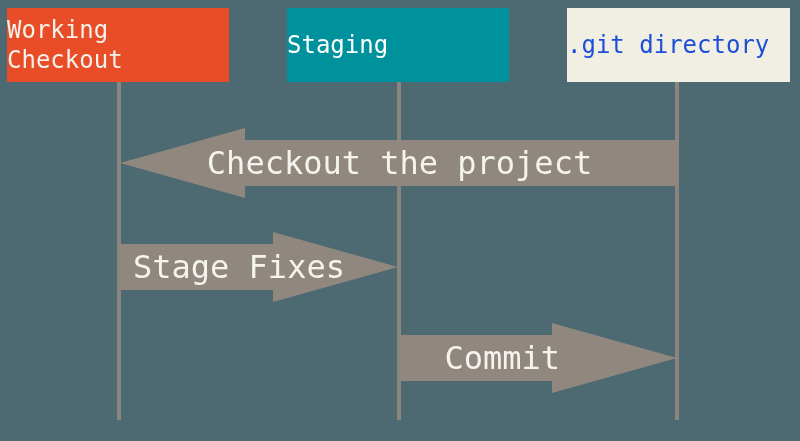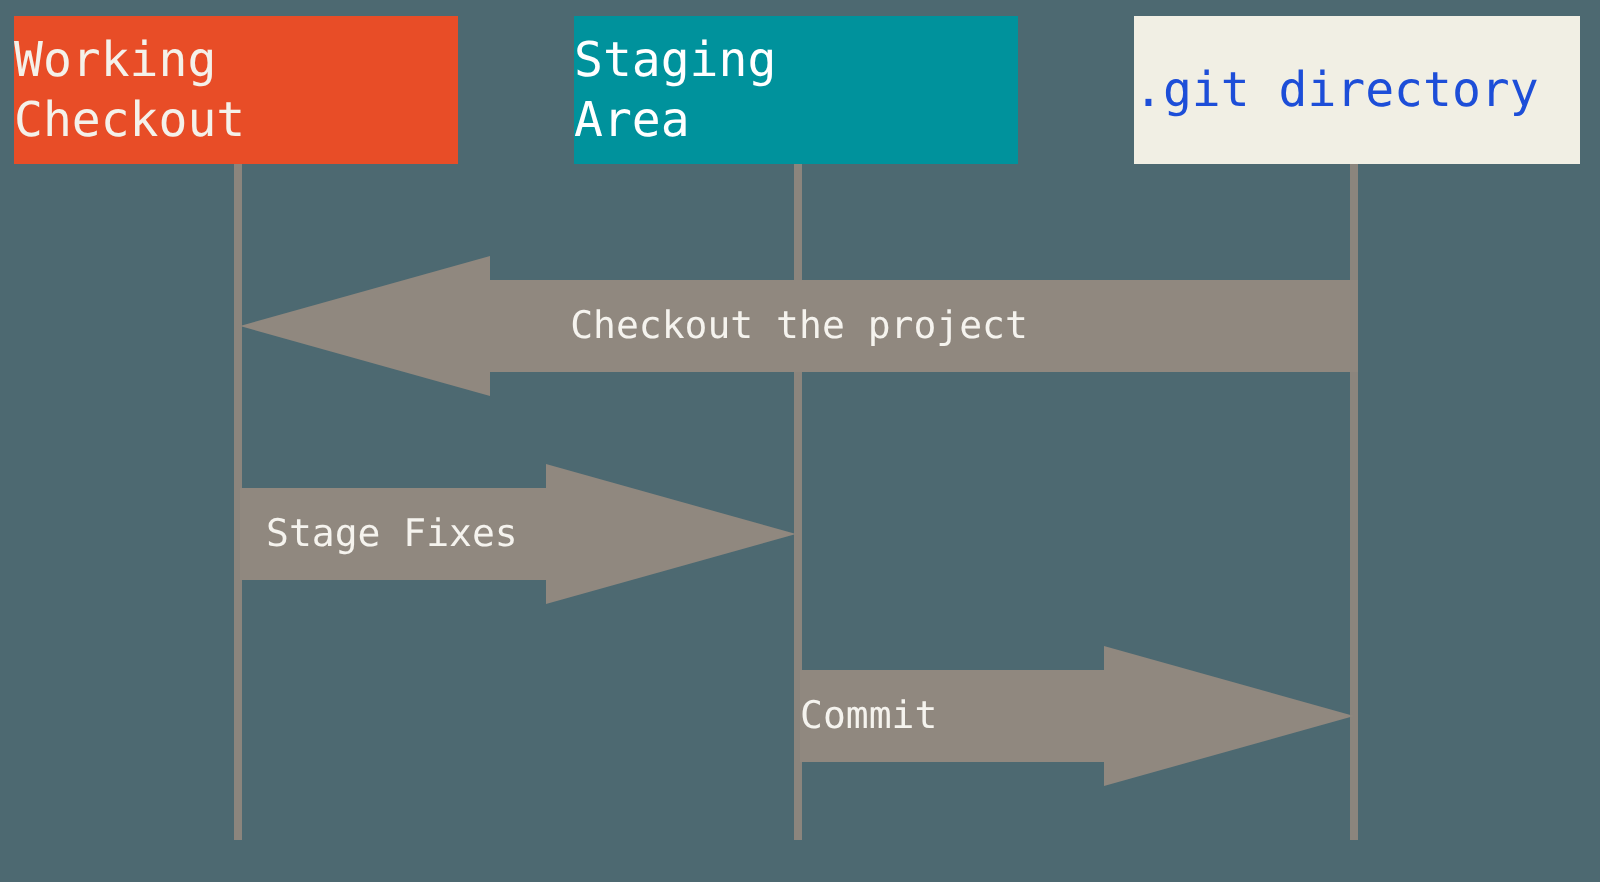--- a/index.html
+++ b/index.html
@@ -50,55 +50,54 @@
     width: 0;
     height: 0;
     border-top: 35px solid transparent;
     border-bottom: 35px solid transparent;
   }
   .arrow__label {
     position: absolute;
     top: 20px;
     height: 30px;
     line-height: 30px;
-    font-size: 19px;
+    font-size: 32px;
     white-space: nowrap;
   }
 
   
   .arrow--checkout { left: 120px; top: 128px; width: 559px; height: 70px; }
   .arrow--checkout .arrow__head { left: 0; border-right-width: 125px; border-right-style: solid; }
   .arrow--checkout .arrow__body { left: 125px; width: 434px; }
   .arrow--checkout .arrow__label { left: 0; width: 559px; text-align: center; }
 
   
   .arrow--stage { left: 120px; top: 232px; width: 278px; height: 70px; }
   .arrow--stage .arrow__body { left: 0; width: 153px; }
   .arrow--stage .arrow__head { left: 153px; border-left-width: 125px; border-left-style: solid; }
   .arrow--stage .arrow__label { left: 13px; text-align: center; }
 
   
   .arrow--commit { left: 400px; top: 323px; width: 277px; height: 70px; }
   .arrow--commit .arrow__body { left: 0; width: 152px; }
   .arrow--commit .arrow__head { left: 152px; border-left-width: 125px; border-left-style: solid; }
-  .arrow--commit .arrow__label { left: 0; width: 160px; text-align: left; }
+  .arrow--commit .arrow__label { left: 0; width: 160px; text-align: right; }
 </style>
 </head>
 <body>
 
 <div class="canvas" style="background-color: rgb(77, 105, 113);">
 
   <div class="colbox colbox--wd" style="background-color: rgb(232, 77, 39); color: rgb(244, 241, 234);">
     <span>Working</span>
     <span>Checkout</span>
   </div>
 
   <div class="colbox colbox--sa" style="background-color: rgb(0, 146, 156); color: #ffffff;">
     <span>Staging</span>
-    <span>Area</span>
   </div>
 
   <div class="colbox colbox--git" style="background-color: rgb(241, 239, 228); color: #1d4ed8;">
     <span>.git directory</span>
   </div>
 
   <div class="lifeline lifeline--wd" style="background-color: rgb(139, 133, 125);"></div>
   <div class="lifeline lifeline--sa" style="background-color: rgb(139, 133, 125);"></div>
   <div class="lifeline lifeline--git" style="background-color: rgb(139, 133, 125);"></div>
 

